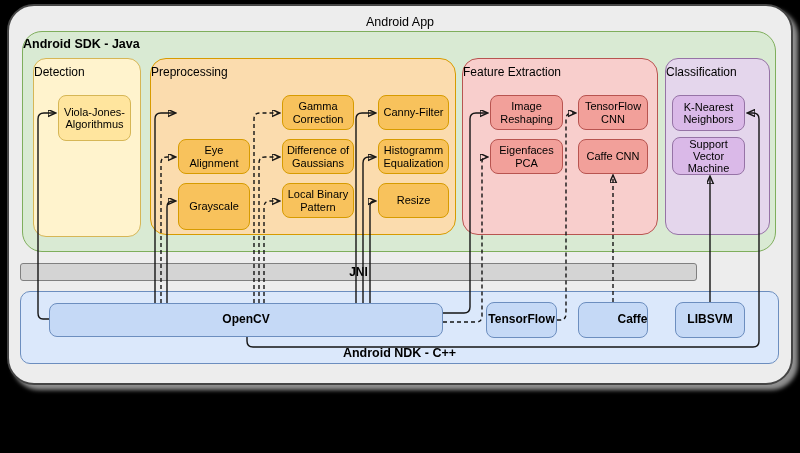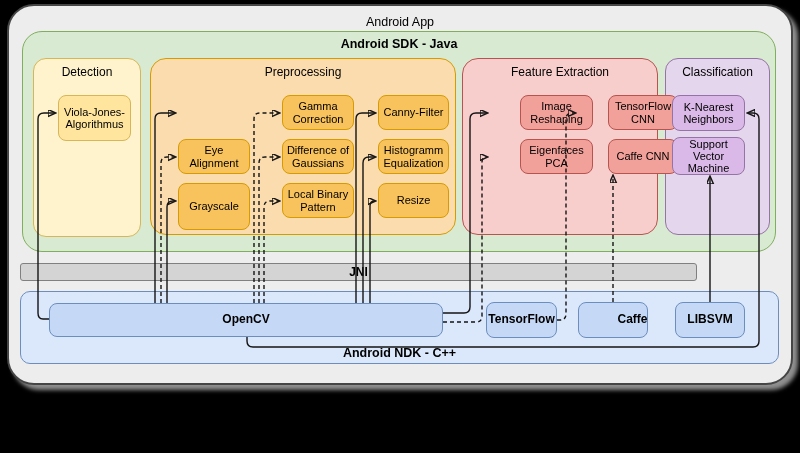--- a/index.html
+++ b/index.html
@@ -7,34 +7,34 @@
     position:relative; width:800px; height:453px; background:#000;
     font-family:"Liberation Sans", sans-serif; color:#000; overflow:hidden;
   }
   .outer {
     position:absolute; left:7px; top:4px; width:786px; height:381px;
     background:#ededed; border:2.5px solid #454545; border-radius:27px;
     box-sizing:border-box; box-shadow:5px 5px 4px #8f8f8f;
   }
   .app-title { position:absolute; left:0; right:0; top:9px; text-align:center; font-size:12.5px; }
   .grp { position:absolute; box-sizing:border-box; border:1px solid; border-radius:16px; }
-  .grp-title { position:absolute; left:0; right:0; top:6px; text-align:center; font-size:12px; }
+  .grp-title { position:absolute; left:0; right:0; top:6px; text-align:left; font-size:12px; }
   .grp-title.bold { font-size:12.5px; font-weight:bold; top:5px; }
   .box {
     position:absolute; box-sizing:border-box; border:1px solid; border-radius:8px;
     display:flex; align-items:center; justify-content:center; text-align:center;
     font-size:11px; line-height:1.12; padding:1px;
   }
   .box.bold { font-weight:bold; font-size:12px;text-align:right; }
   .c-yellow-grp { background:#fff3cd; border-color:#d6b656; }
   .c-yellow     { background:#ffe59e; border-color:#d6b656; }
   .c-orange-grp { background:#fbdcae; border-color:#d79b00; }
   .c-orange     { background:#f8c25c; border-color:#d79b00; }
   .c-red-grp    { background:#f8cecc; border-color:#b85450; }
-  .c-red        { background:#f2a09a; border-color:#b85450;margin-left:30px; }
+  .c-red        { background:#f2a09a; border-color:#b85450; }
   .c-purple-grp { background:#e4d6ec; border-color:#9673a6; }
   .c-purple     { background:#dab9e8; border-color:#9673a6; }
   .c-blue-grp   { background:#dbe8fb; border-color:#6c8ebf; }
   .c-blue       { background:#c5d9f6; border-color:#6c8ebf; }
   .jni-bar {
     position:absolute; left:20px; top:263px; width:677px; height:18px;
     background:#d4d4d4; border:1px solid #808080; border-radius:3px; box-sizing:border-box;
     display:flex; align-items:center; justify-content:center;
     font-weight:bold; font-size:12px;
   }

